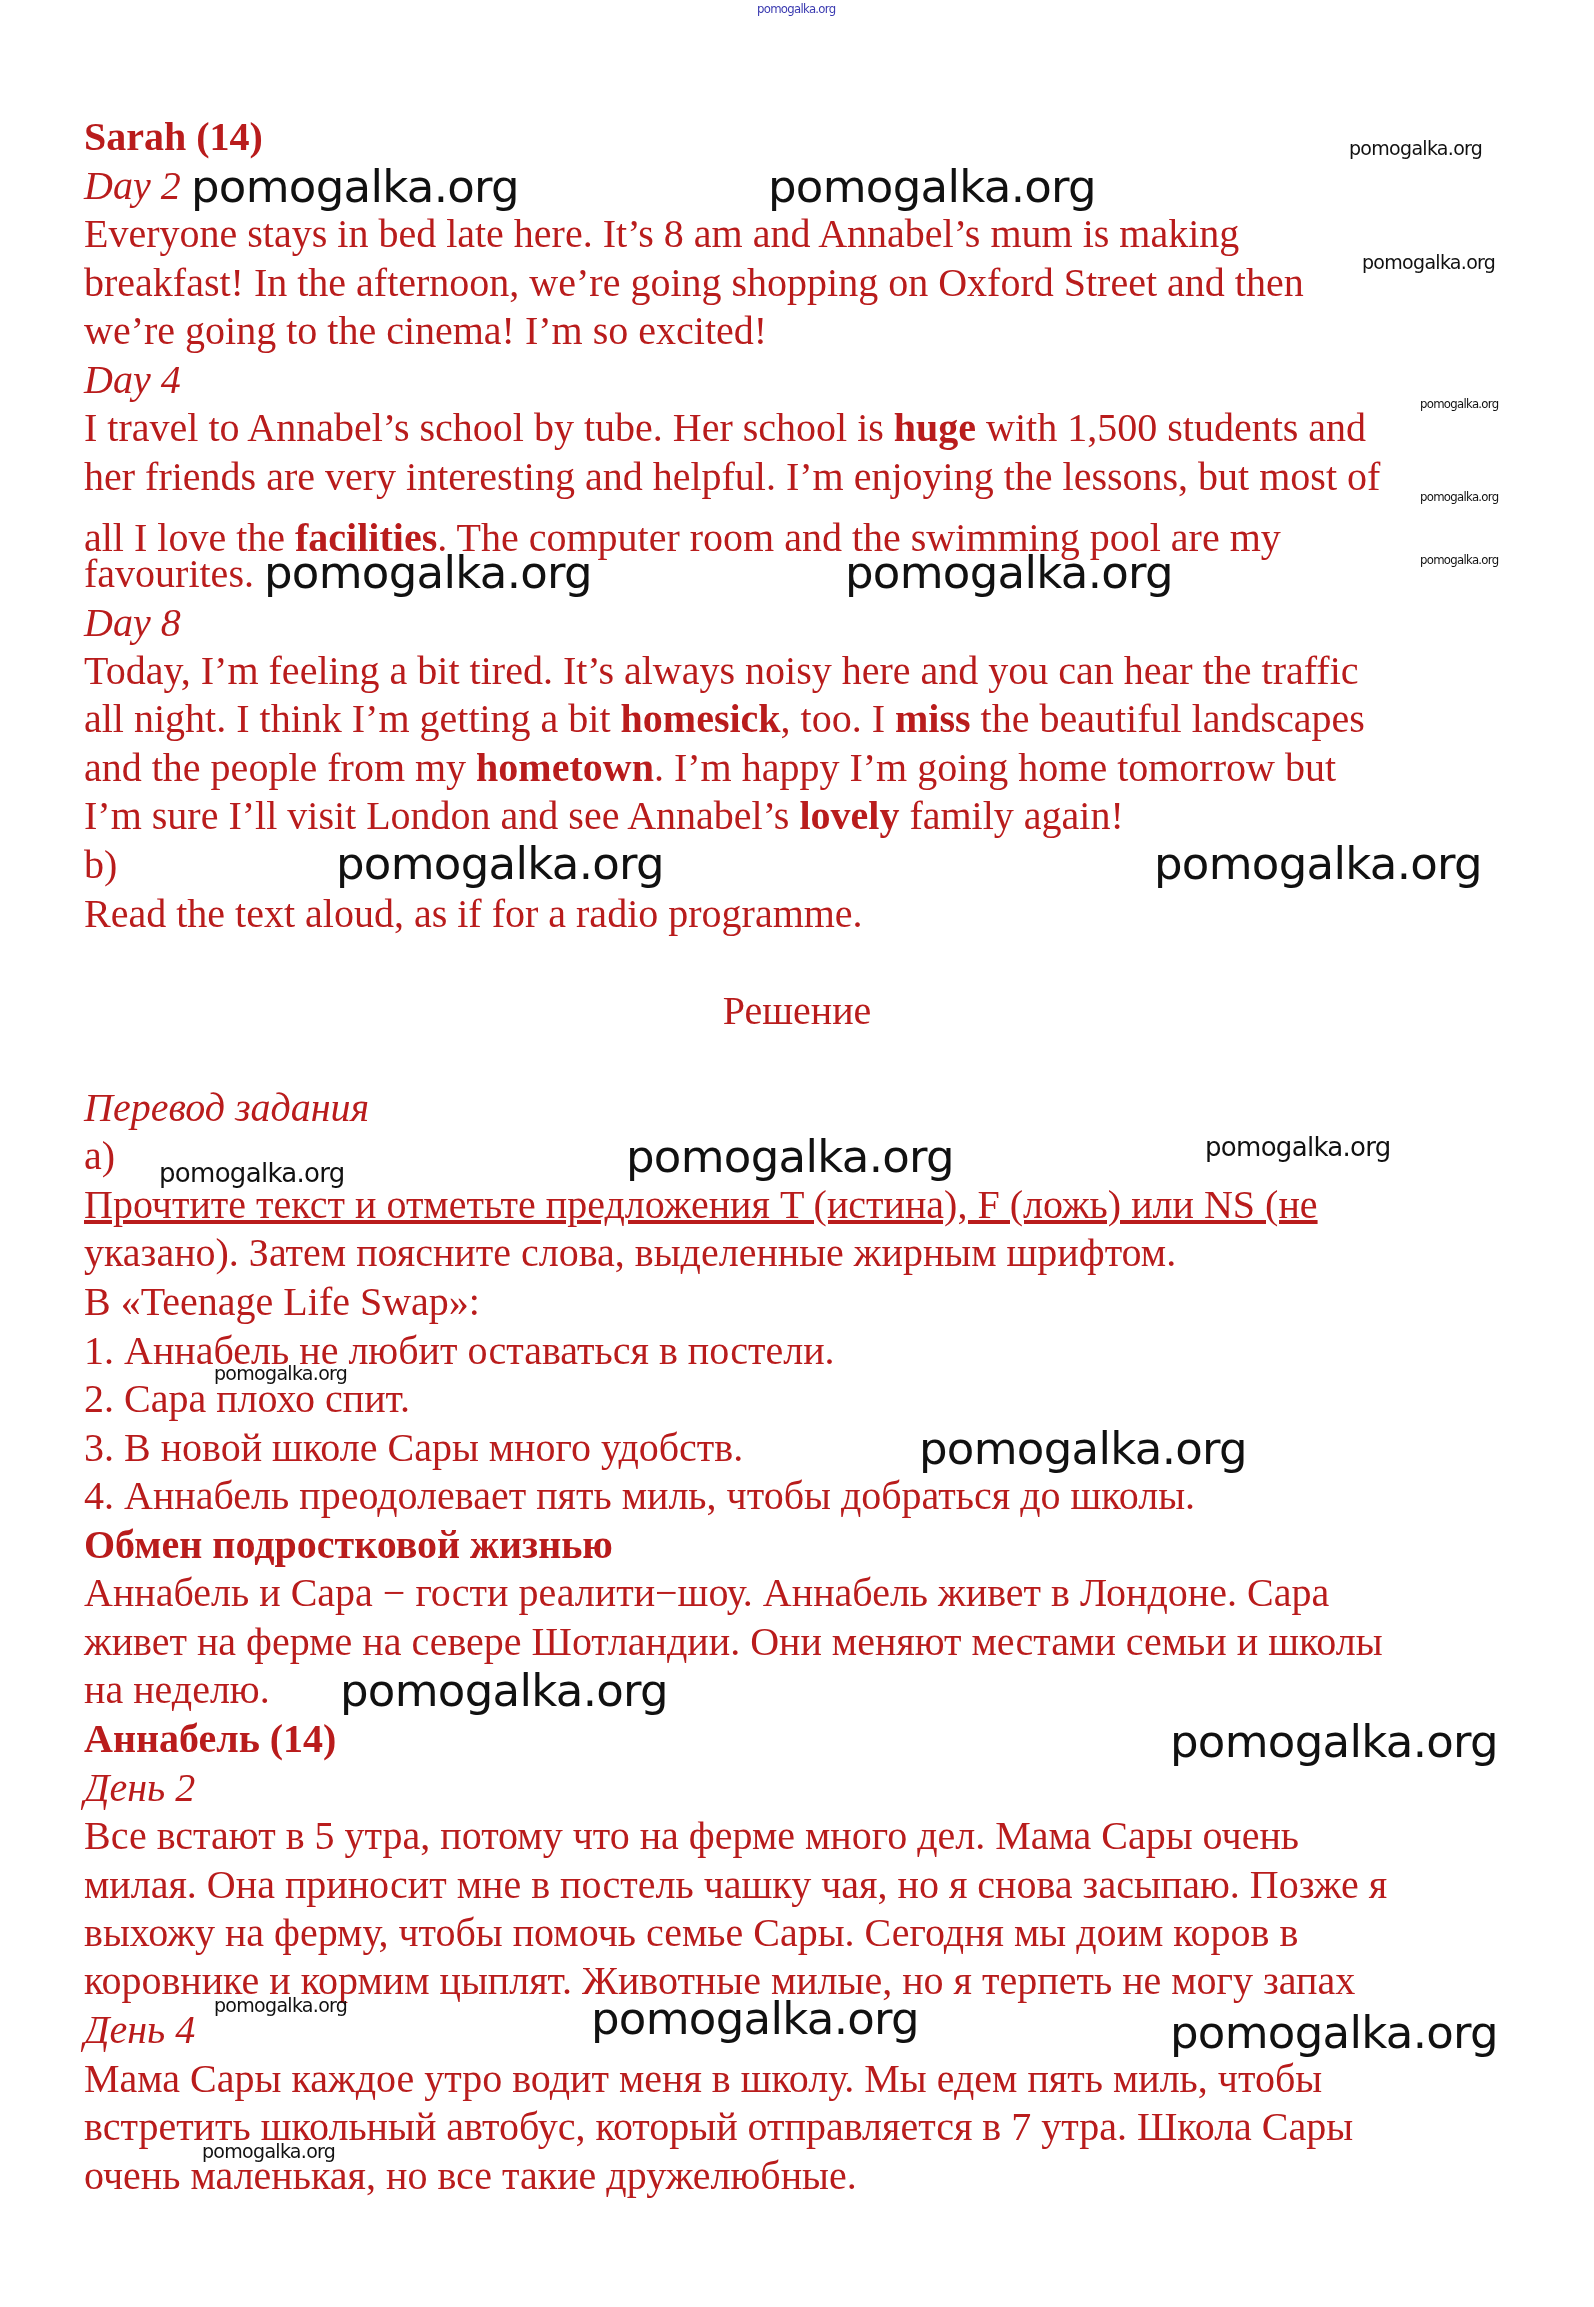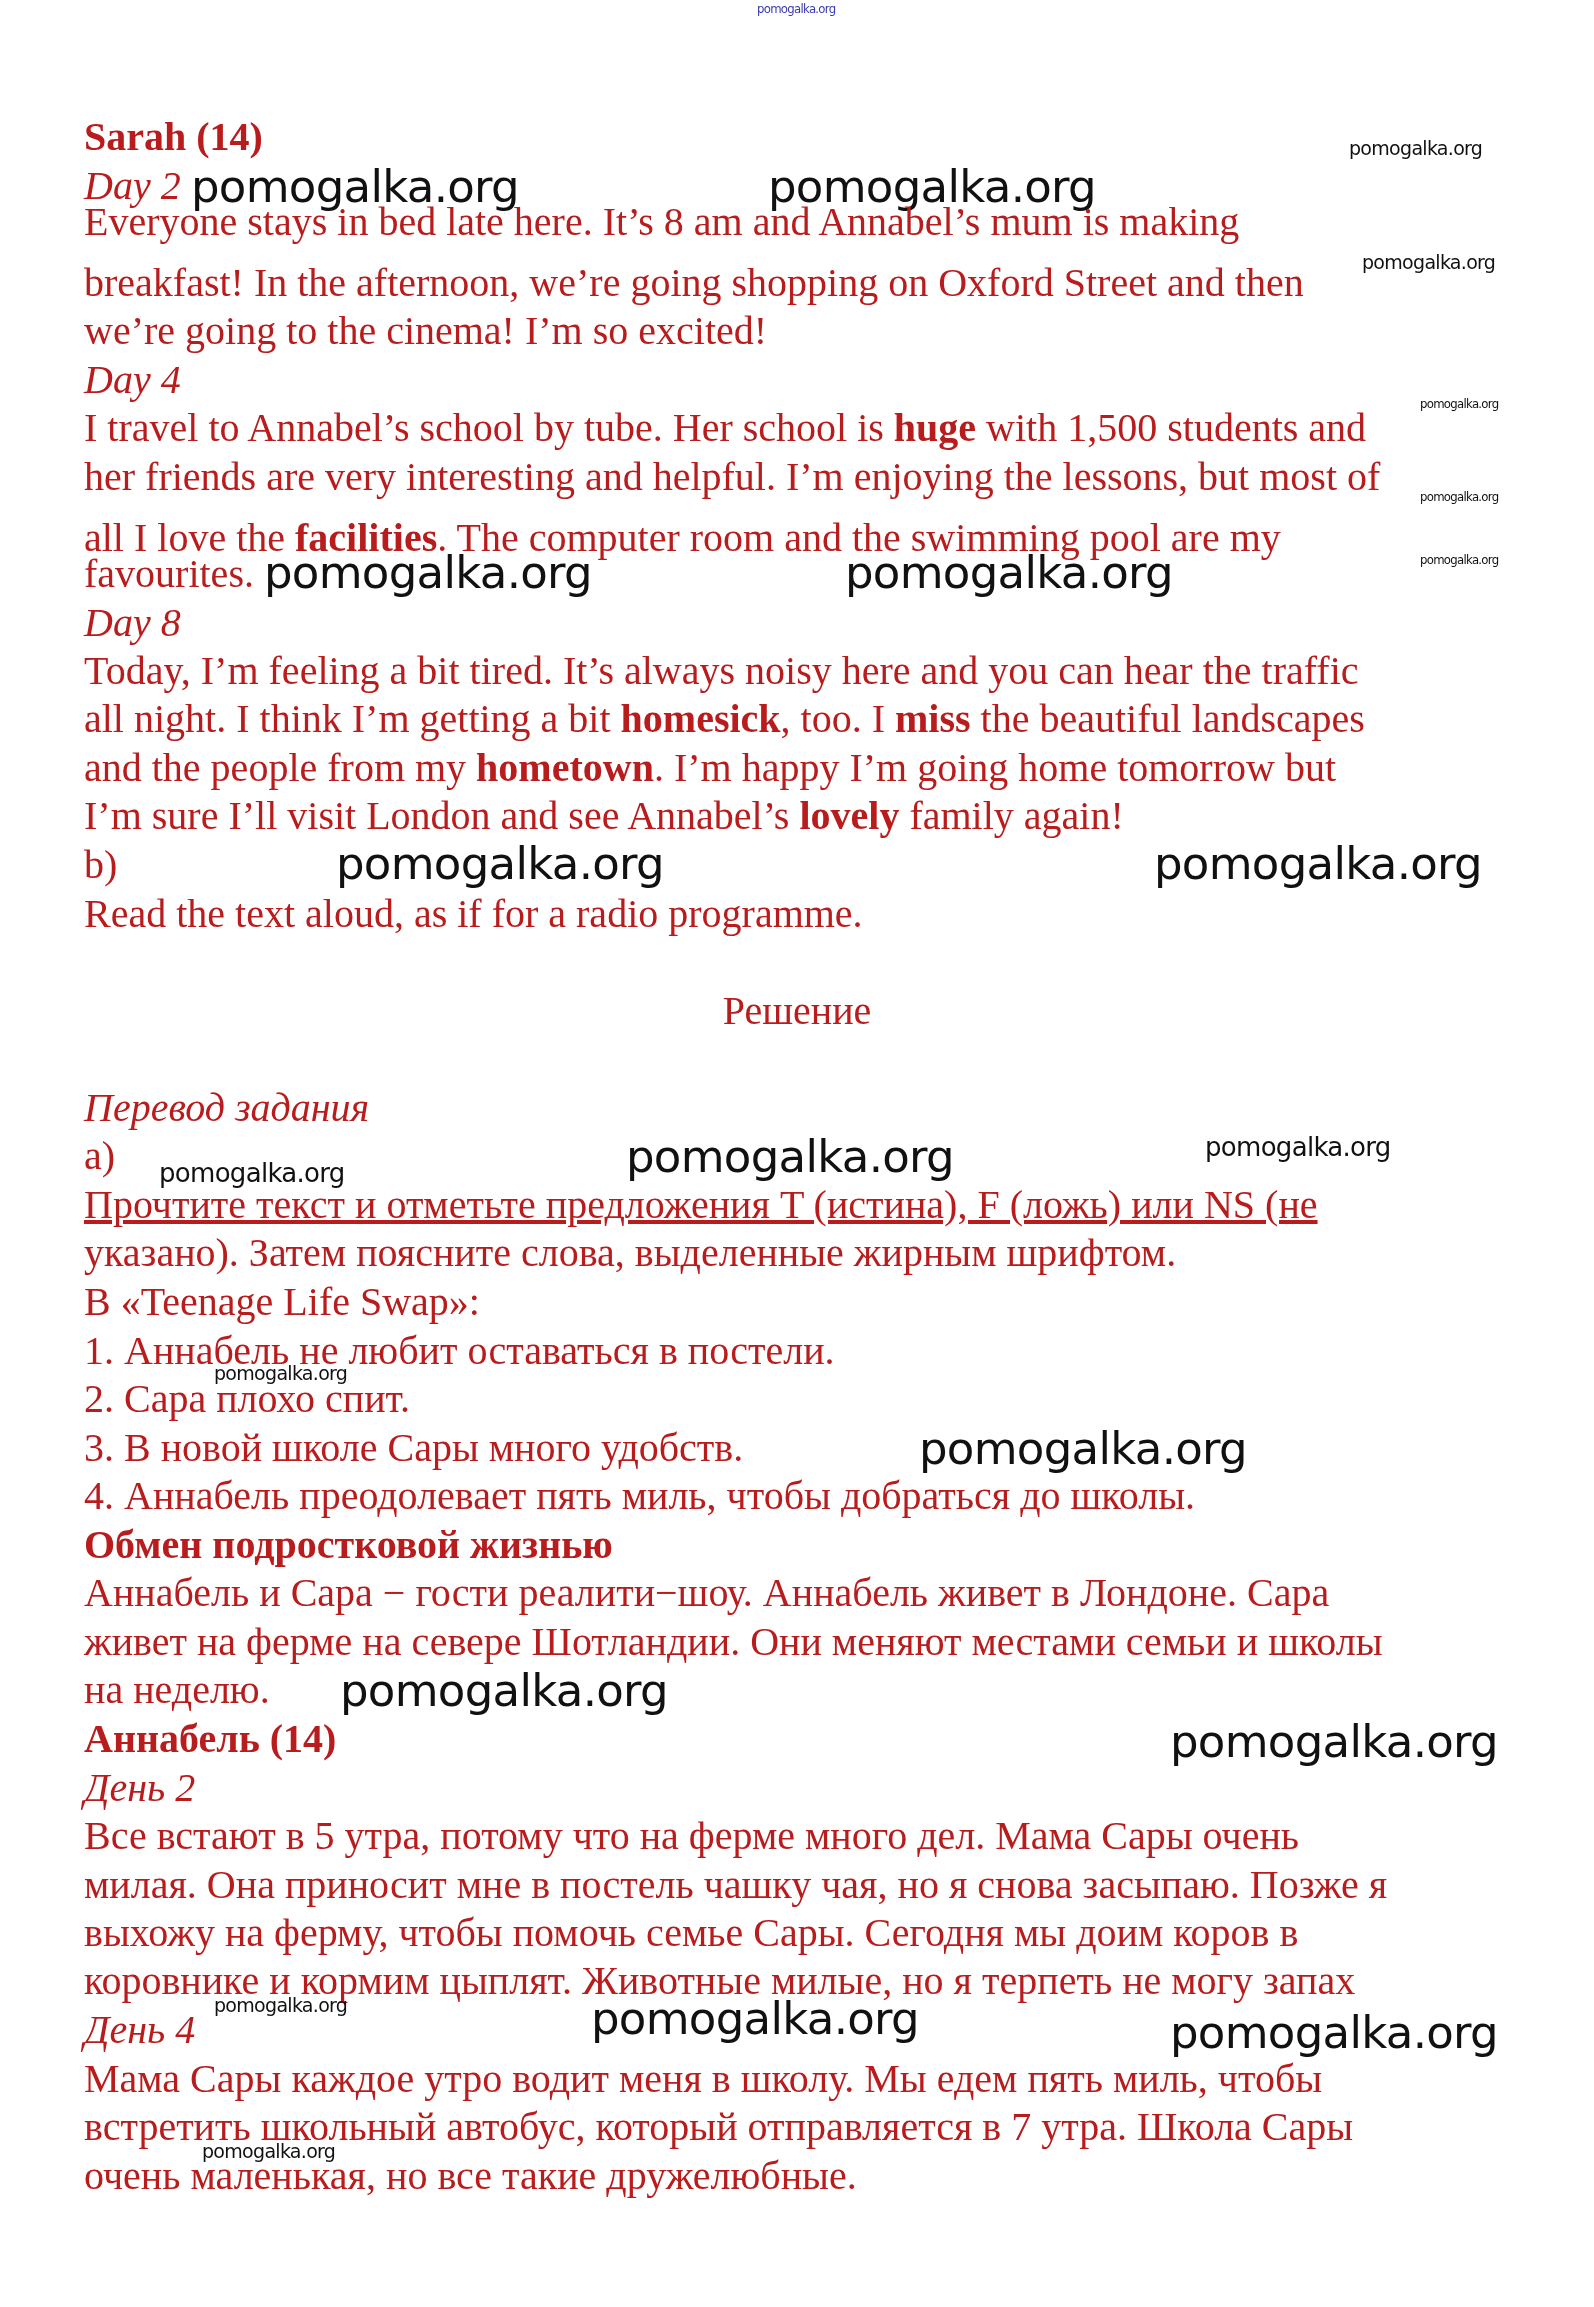--- a/index.html
+++ b/index.html
@@ -32,21 +32,21 @@
 
   <div class="wm wm-top" style="left:757px; top:1.5px;">pomogalka.org</div>
 
   <div class="ln bold" style="top:113px;">Sarah (14)</div>
   <div class="wm wm-s" style="left:1349px; top:137px;">pomogalka.org</div>
 
   <div class="ln ital" style="top:162px;">Day 2</div>
   <div class="wm wm-xl" style="left:191px; top:160px;">pomogalka.org</div>
   <div class="wm wm-xl" style="left:768px; top:160px;">pomogalka.org</div>
 
-  <div class="ln" style="top:198px;">Everyone stays in bed late here. It’s 8 am and Annabel’s mum is making</div>
+  <div class="ln" style="top:210px;">Everyone stays in bed late here. It’s 8 am and Annabel’s mum is making</div>
   <div class="wm wm-s" style="left:1362px; top:251px;">pomogalka.org</div>
   <div class="ln" style="top:259px;">breakfast! In the afternoon, we’re going shopping on Oxford Street and then</div>
   <div class="ln" style="top:307px;">we’re going to the cinema! I’m so excited!</div>
 
   <div class="ln ital" style="top:356px;">Day 4</div>
   <div class="wm wm-xs" style="left:1420px; top:397px;">pomogalka.org</div>
   <div class="ln" style="top:404px;"><span>I travel to Annabel’s school by tube. Her school is </span><b>huge</b><span> with 1,500 students and</span></div>
   <div class="ln" style="top:453px;">her friends are very interesting and helpful. I’m enjoying the lessons, but most of</div>
   <div class="wm wm-xs" style="left:1420px; top:490px;">pomogalka.org</div>
   <div class="ln" style="top:478px;margin-top:36px;"><span>all I love the </span><b>facilities</b><span>. The computer room and the swimming pool are my</span></div>

